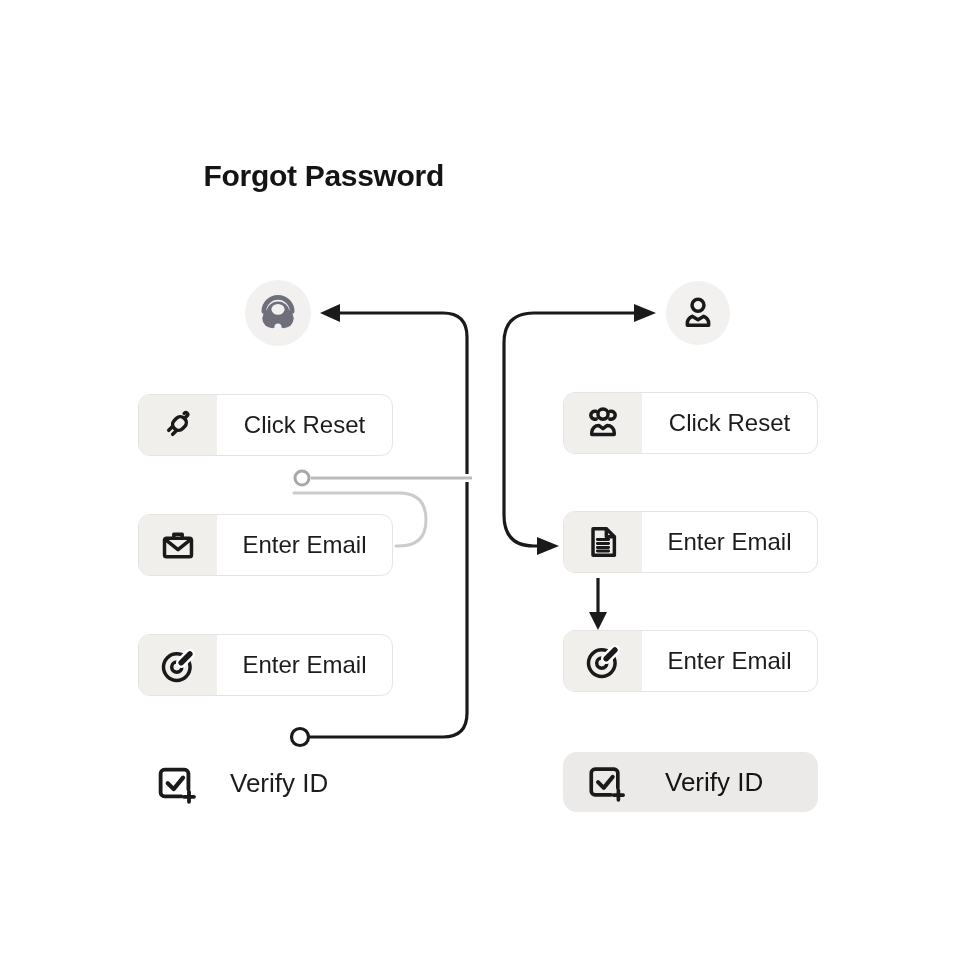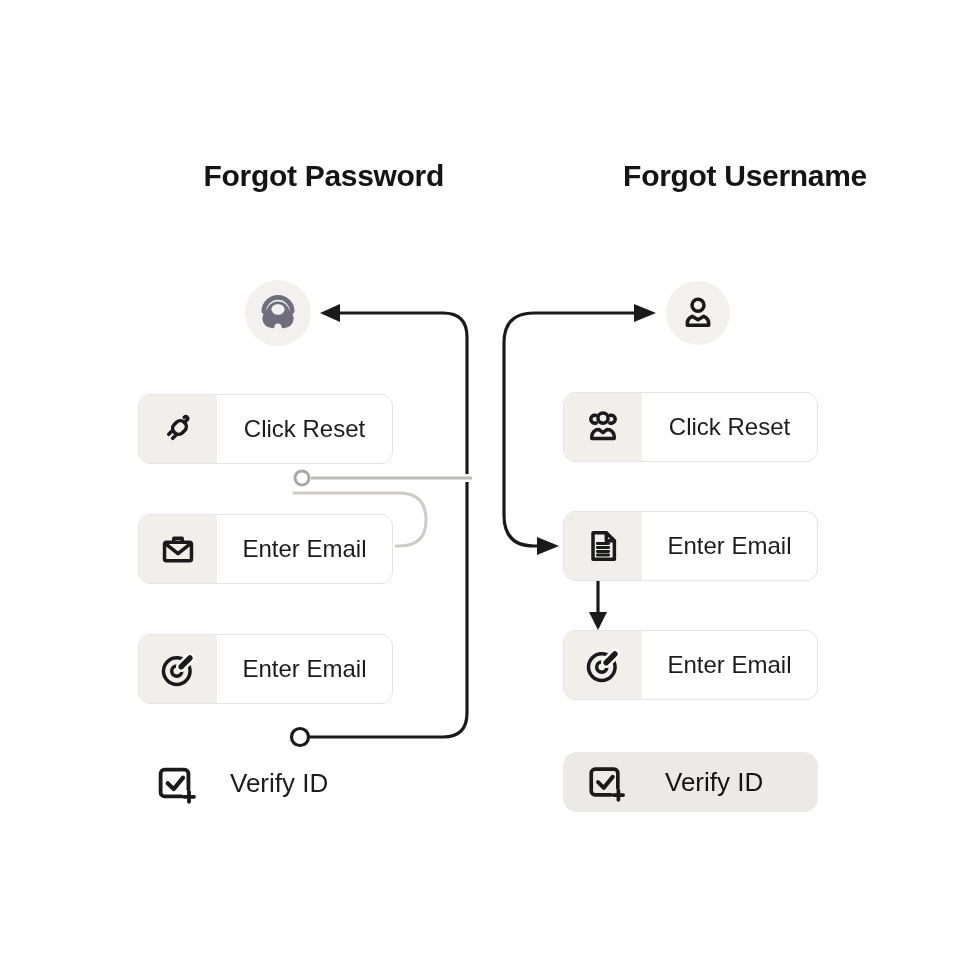--- a/index.html
+++ b/index.html
@@ -9,21 +9,21 @@
   }
   .col-title{
     position:absolute;width:330px;text-align:right;
     font-size:30px;font-weight:700;letter-spacing:-0.3px;color:#141414;
   }
   .avatar-circle{
     position:absolute;border-radius:50%;background:#f2f1f0;
     display:flex;align-items:center;justify-content:center;
   }
   .step-card{
-    position:absolute;width:255px;height:70px;display:flex;
+    position:absolute;width:255px;height:62px;display:flex;
     border:1px solid #e6e4e2;border-radius:12px;background:#ffffff;
     box-sizing:border-box;overflow:hidden;
   }
   .icon-box{
     width:78px;flex:0 0 78px;background:#f1efec;
     display:flex;align-items:center;justify-content:center;
   }
   .card-label{
     flex:1;display:flex;align-items:center;justify-content:center;
     font-size:24px;color:#1c1c1c;
@@ -128,21 +128,20 @@
         <g class="stroke-icon" stroke-width="1.9">
           <path d="M15.3 19 H6.6 a2.1 2.1 0 0 1-2.1-2.1 V7.1 A2.1 2.1 0 0 1 6.6 5 h10.3 A2.1 2.1 0 0 1 19 7.1 v8.2"></path>
           <path d="M8.2 12.1 l3.1 3.1 4.9-6" stroke-width="2.2"></path>
           <path d="M19.3 16.6 v5.2 M16.7 19.2 h5.2"></path>
         </g>
       </svg>
     </span>
     <span class="plain-label" style="margin-left:32px">Verify ID</span>
   </div>
 
-  <div class="col-title" style="left:537px;top:159px">Forgot Username</div>
 
   <div class="avatar-circle" style="left:666px;top:281px;width:64px;height:64px">
     <span>
       <svg width="42" height="42" viewBox="0 0 24 24">
         <g class="stroke-icon" stroke-width="1.9">
           <circle cx="12" cy="7.6" r="3.4"></circle>
           <path d="M5.9 19 v-1 c0-1.9 1.1-3.4 2.8-4.1 l3.3 1.9 3.3-1.9 c1.7 0.7 2.8 2.2 2.8 4.1 v1 z"></path>
         </g>
       </svg>
     </span>

